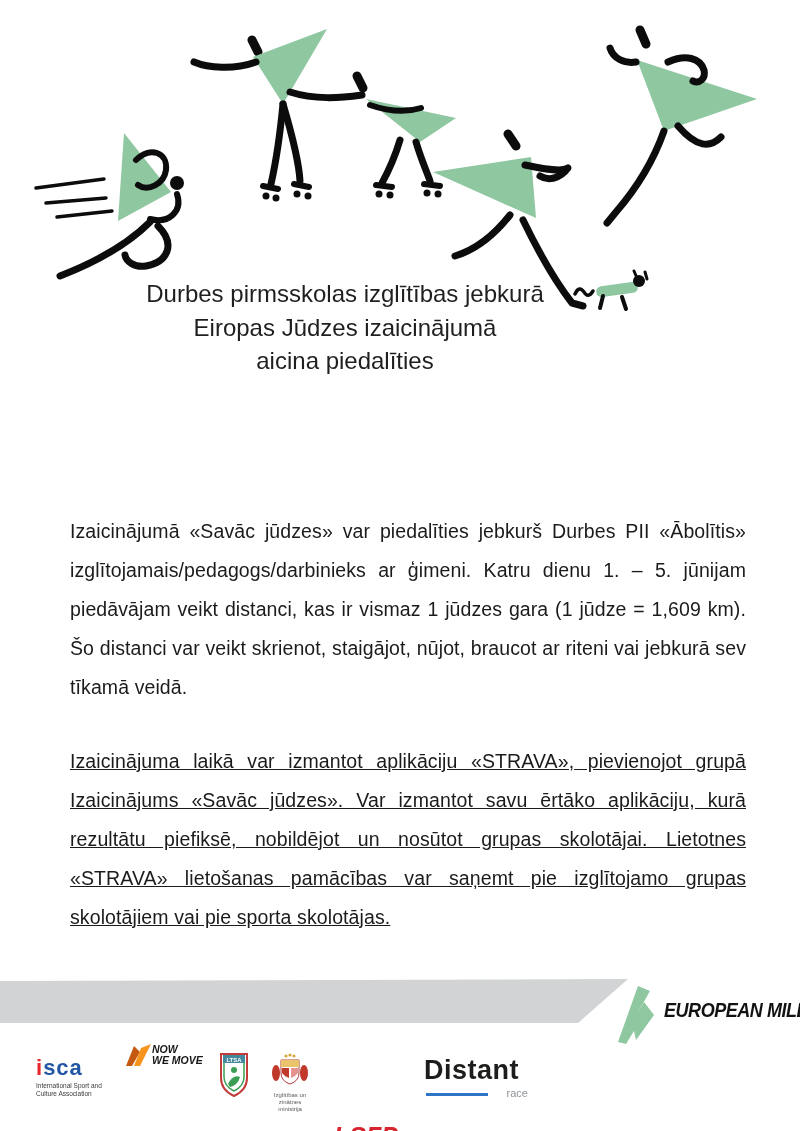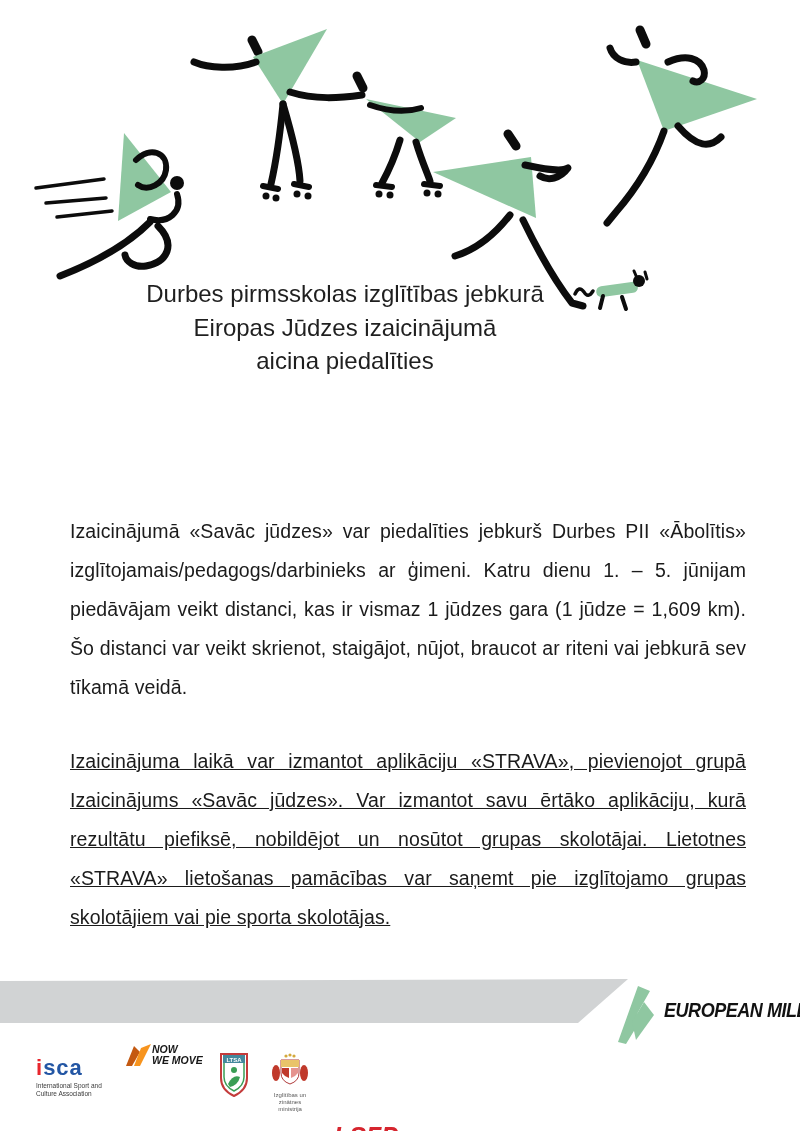--- a/index.html
+++ b/index.html
@@ -184,14 +184,21 @@
       <div>Izglītības un zinātnes</div>
       <div>ministrija</div>
     </div>
   </div>
 
   <div class="logo lsfp">
     <div class="lsfp-mark">LSFP</div>
     <div class="lsfp-tag">LATVIJAS SPORTA FEDERĀCIJU PADOME</div>
   </div>
 
+  <div class="logo distant">
+    <div class="distant-mark">Distant</div>
+    <div class="distant-sub">
+      <div class="distant-line"></div>
+      <div class="distant-race">race</div>
+    </div>
+  </div>
 
 </div>
 
 </body></html>

